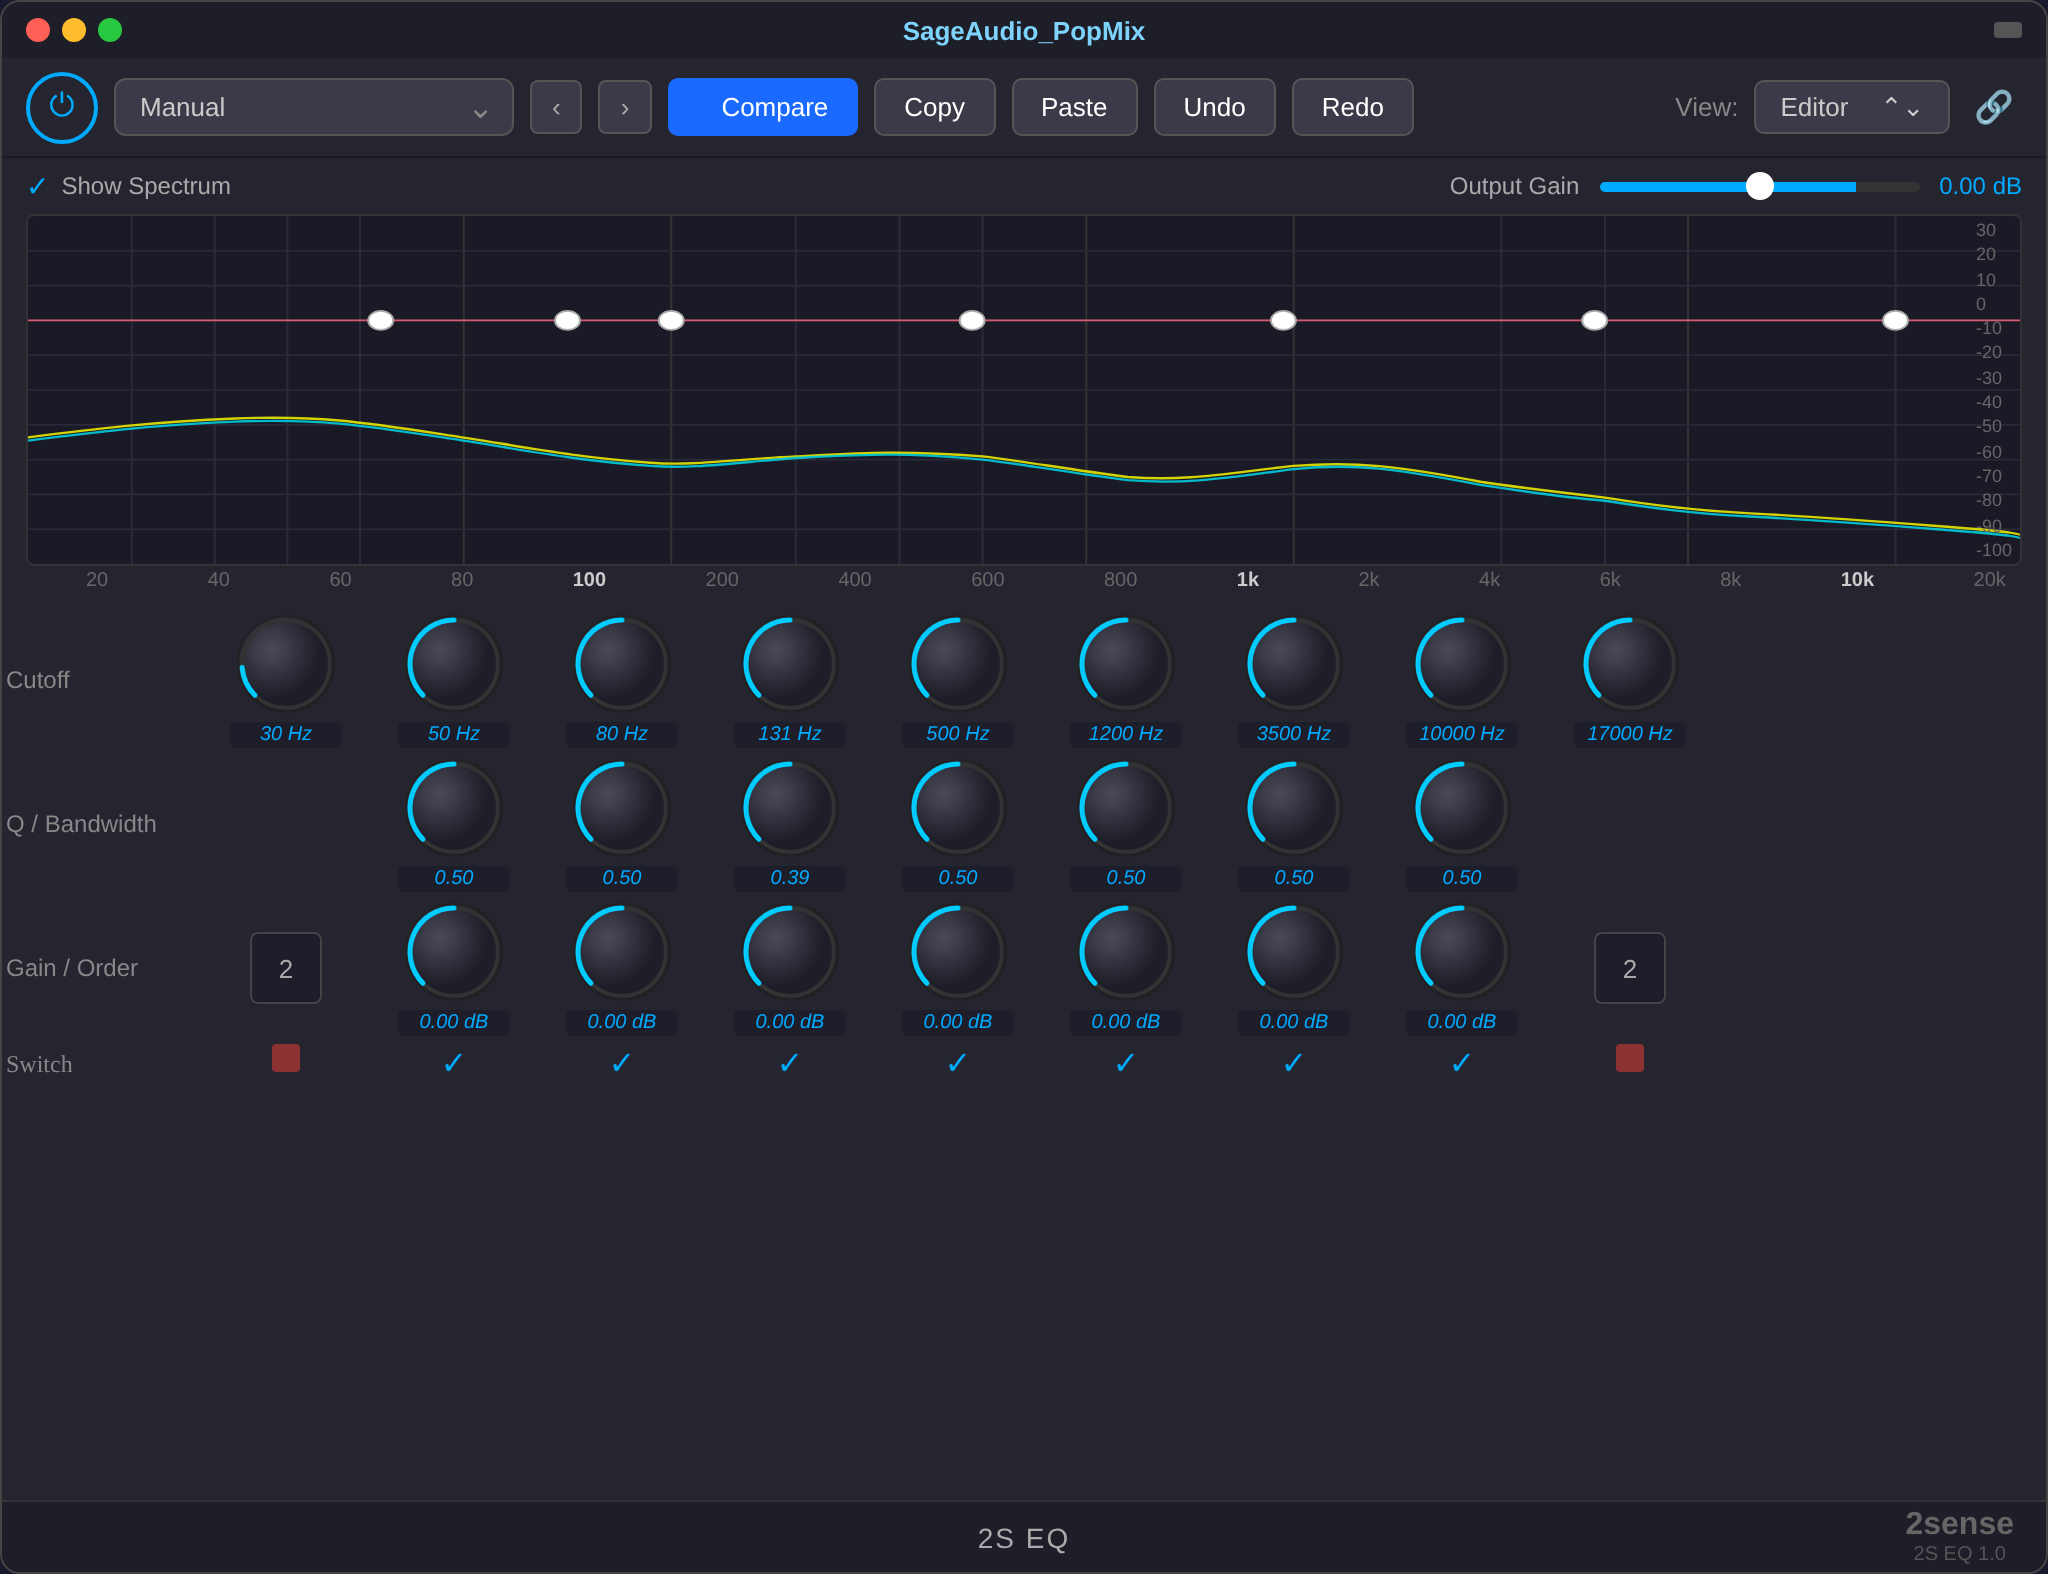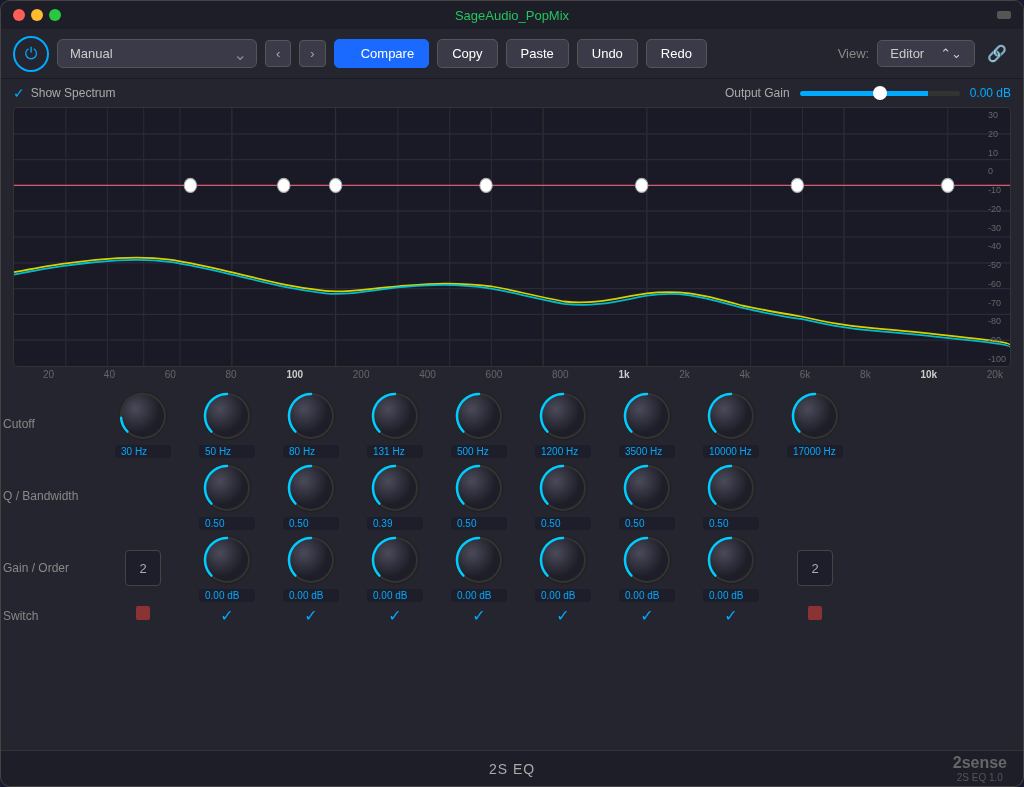--- a/index.html
+++ b/index.html
@@ -24,23 +24,23 @@
     .title-bar {
       background: #1e1e28;
       height: 28px;
       display: flex;
       align-items: center;
       justify-content: center;
       position: relative;
       flex-shrink: 0;
     }
     .title-bar-title {
-      color: #22c55e;
+      color: #7dd3fc;
       font-size: 13px;
-      font-weight: 400;
+      font-weight: 700;
     }
     .title-bar-controls {
       position: absolute;
       left: 12px;
       display: flex;
       gap: 6px;
       align-items: center;
     }
     .window-btn {
       width: 12px;
@@ -189,21 +189,21 @@
     }
     .output-gain-label { color: #aaa; font-size: 12px; }
     .gain-value { color: #00aaff; font-size: 12px; }
     .eq-display {
       position: relative;
       margin: 0 12px;
       flex-shrink: 0;
     }
     .eq-canvas {
       width: 100%;
-      height: 260px;
+      height: 176px;
       background: #1a1a26;
       border: 1px solid #333;
       border-radius: 4px;
       position: relative;
       overflow: hidden;
     }
     .eq-freq-labels {
       display: flex;
       justify-content: space-between;
       padding: 2px 8px 2px 30px;
@@ -250,22 +250,23 @@
       align-items: center;
       width: 80px;
     }
     .knob-label {
       font-size: 10px;
       color: #00aaff;
       margin-top: 3px;
       background: #1e1e2a;
       padding: 1px 6px;
       border-radius: 3px;
-      text-align: left;
+      text-align: center;
       min-width: 56px;
+      font-style: italic;
     }
     .order-box {
       width: 36px;
       height: 36px;
       background: #1e1e2a;
       border: 1px solid #444;
       border-radius: 4px;
       display: flex;
       align-items: center;
       justify-content: center;
@@ -818,21 +819,21 @@
     <path d="M 10.443650813895951 41.55634918610404 A 22 22 0 0 1 26 4" stroke="#00ccff" stroke-width="2.5" fill="none" stroke-linecap="round"></path>
   </svg>
               <div class="knob-label">0.00 dB</div>
             </div>
             <div style="display: flex; flex-direction: column; align-items: center; width: 80px; margin-left: auto;">
               <div class="order-box">2</div>
             </div>
           </div>
       </div>
 
-      <div class="switch-row" style="margin-top:4px;">
+      <div class="switch-row" style="margin-top:4px;font-family:Liberation Serif, serif;">
         <div class="param-label">Switch</div>
         <div id="switch-container" style="display:flex; gap:4px;">
         <div class="switch-item">
               <div class="switch-square"></div>
             </div>
             <div class="switch-item">
               <span class="switch-check">✓</span>
             </div>
             <div class="switch-item">
               <span class="switch-check">✓</span>

